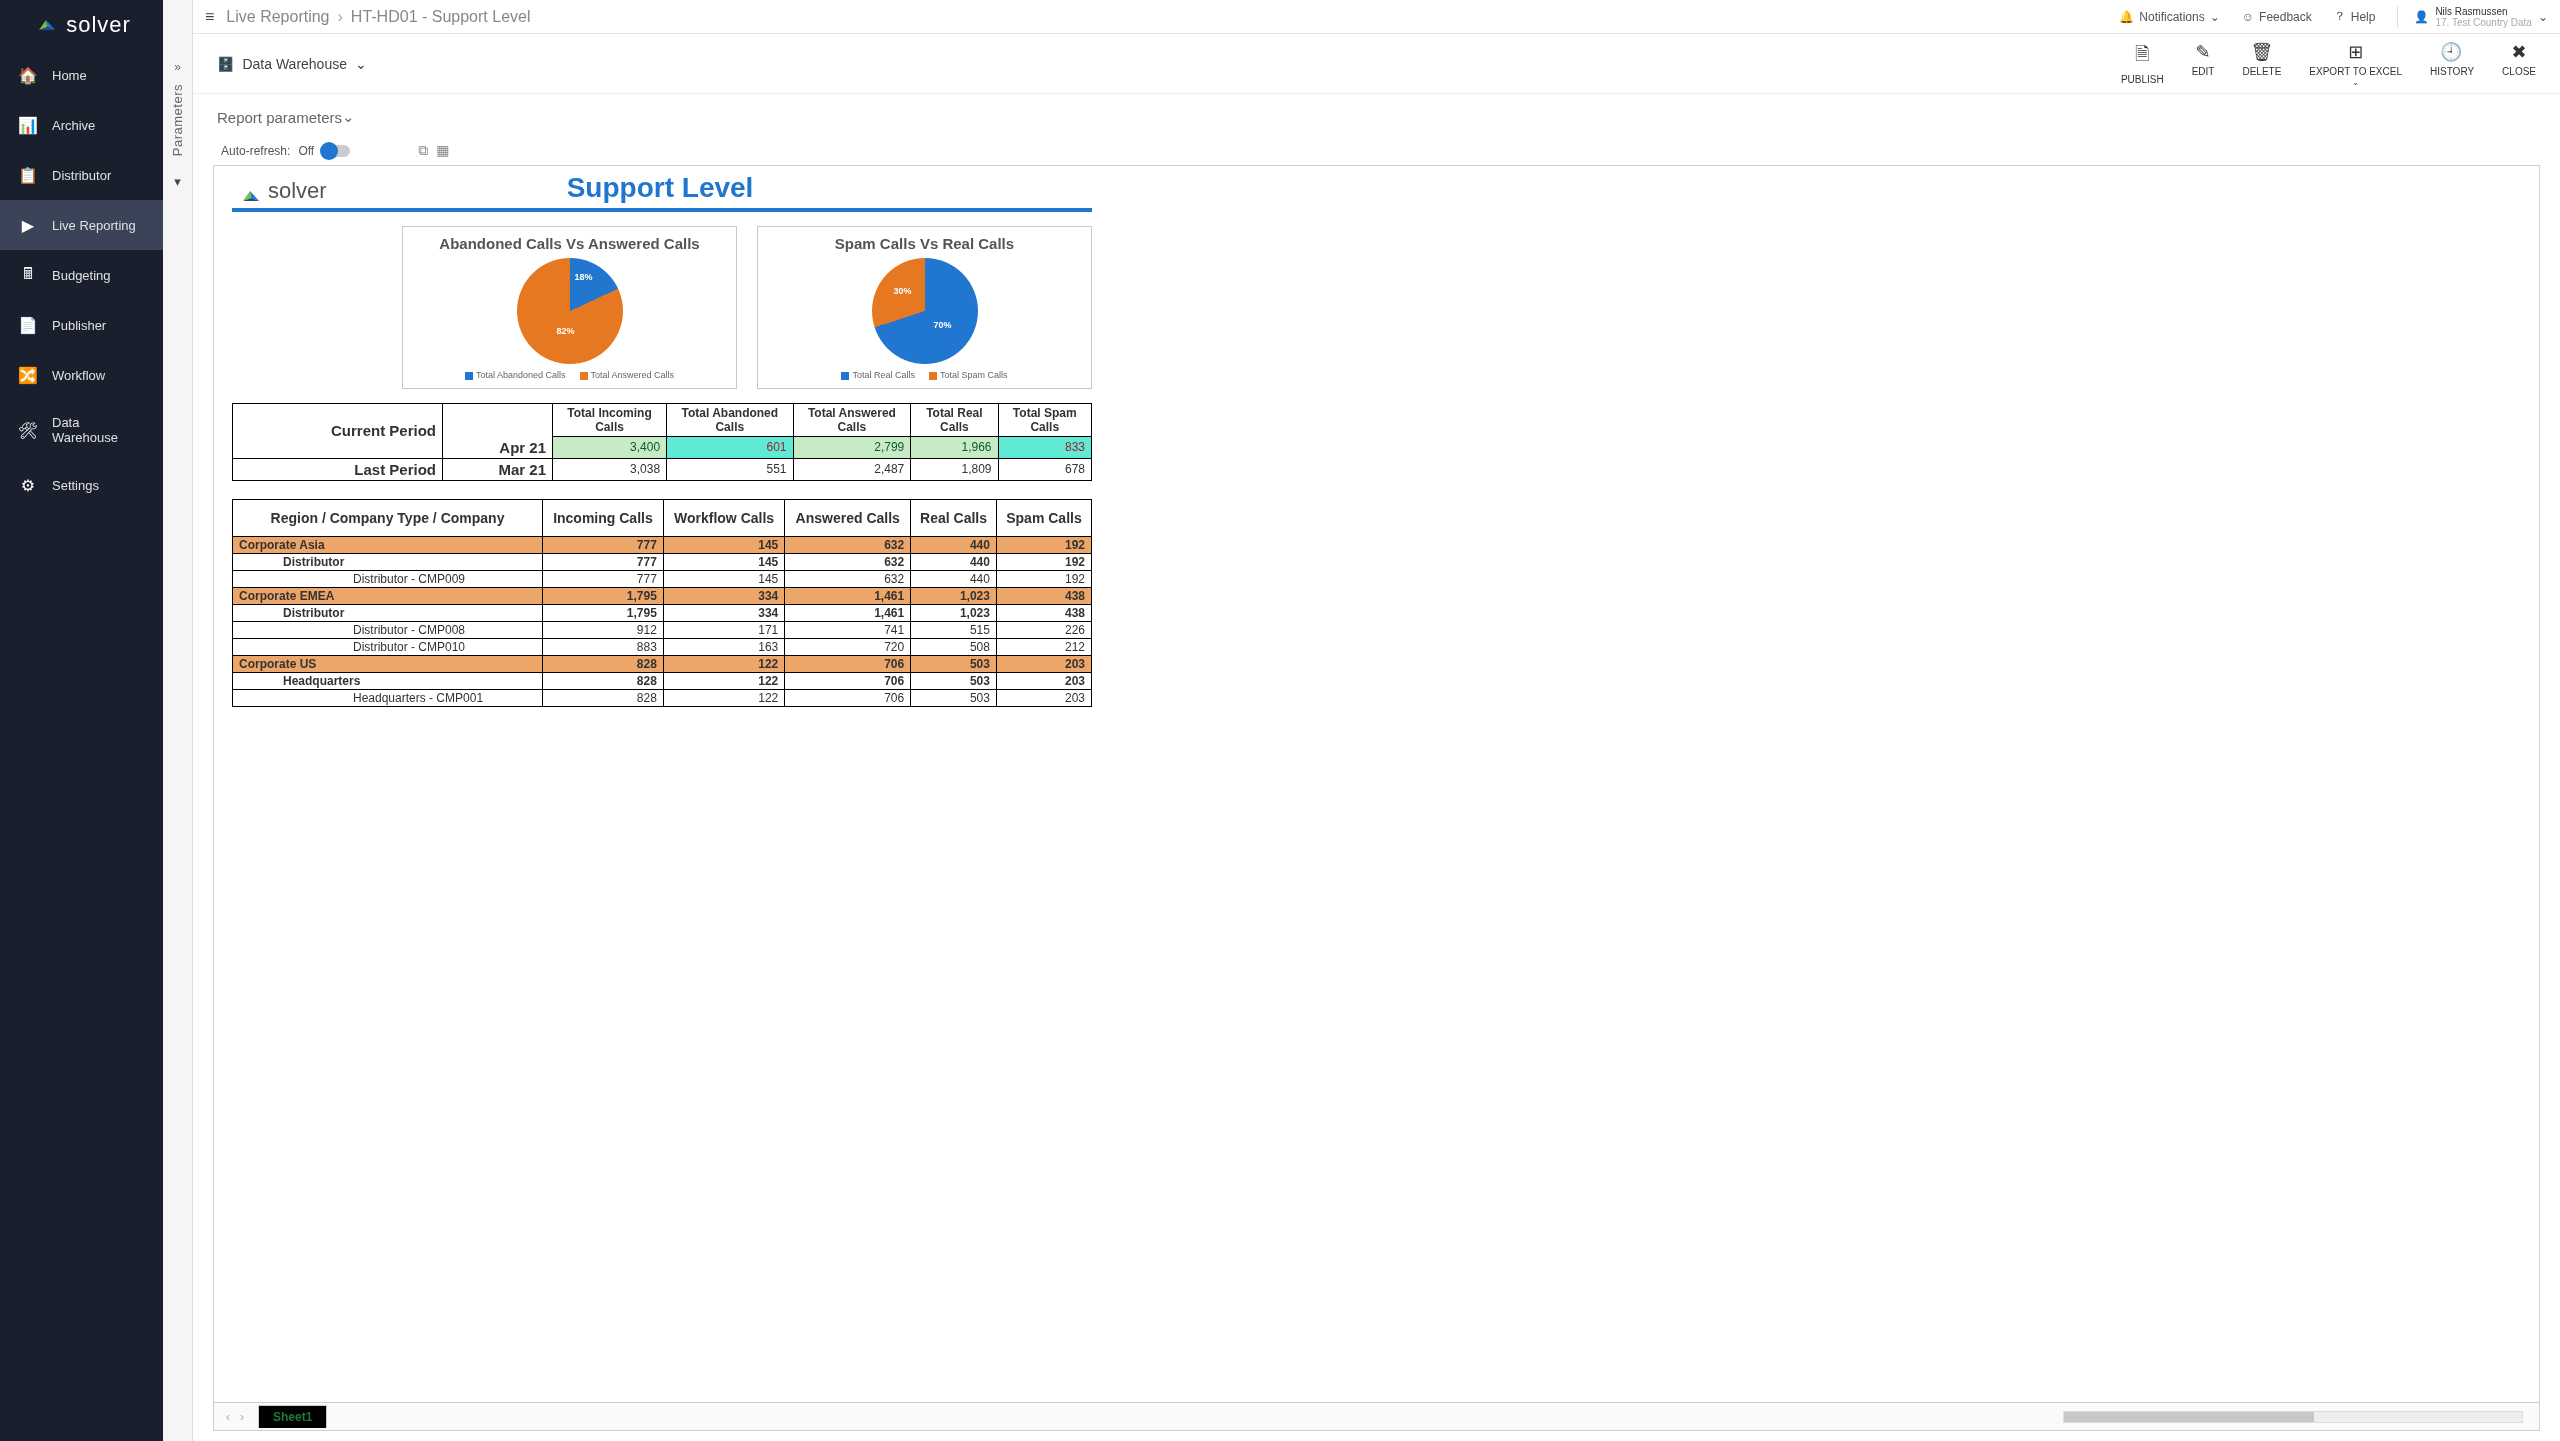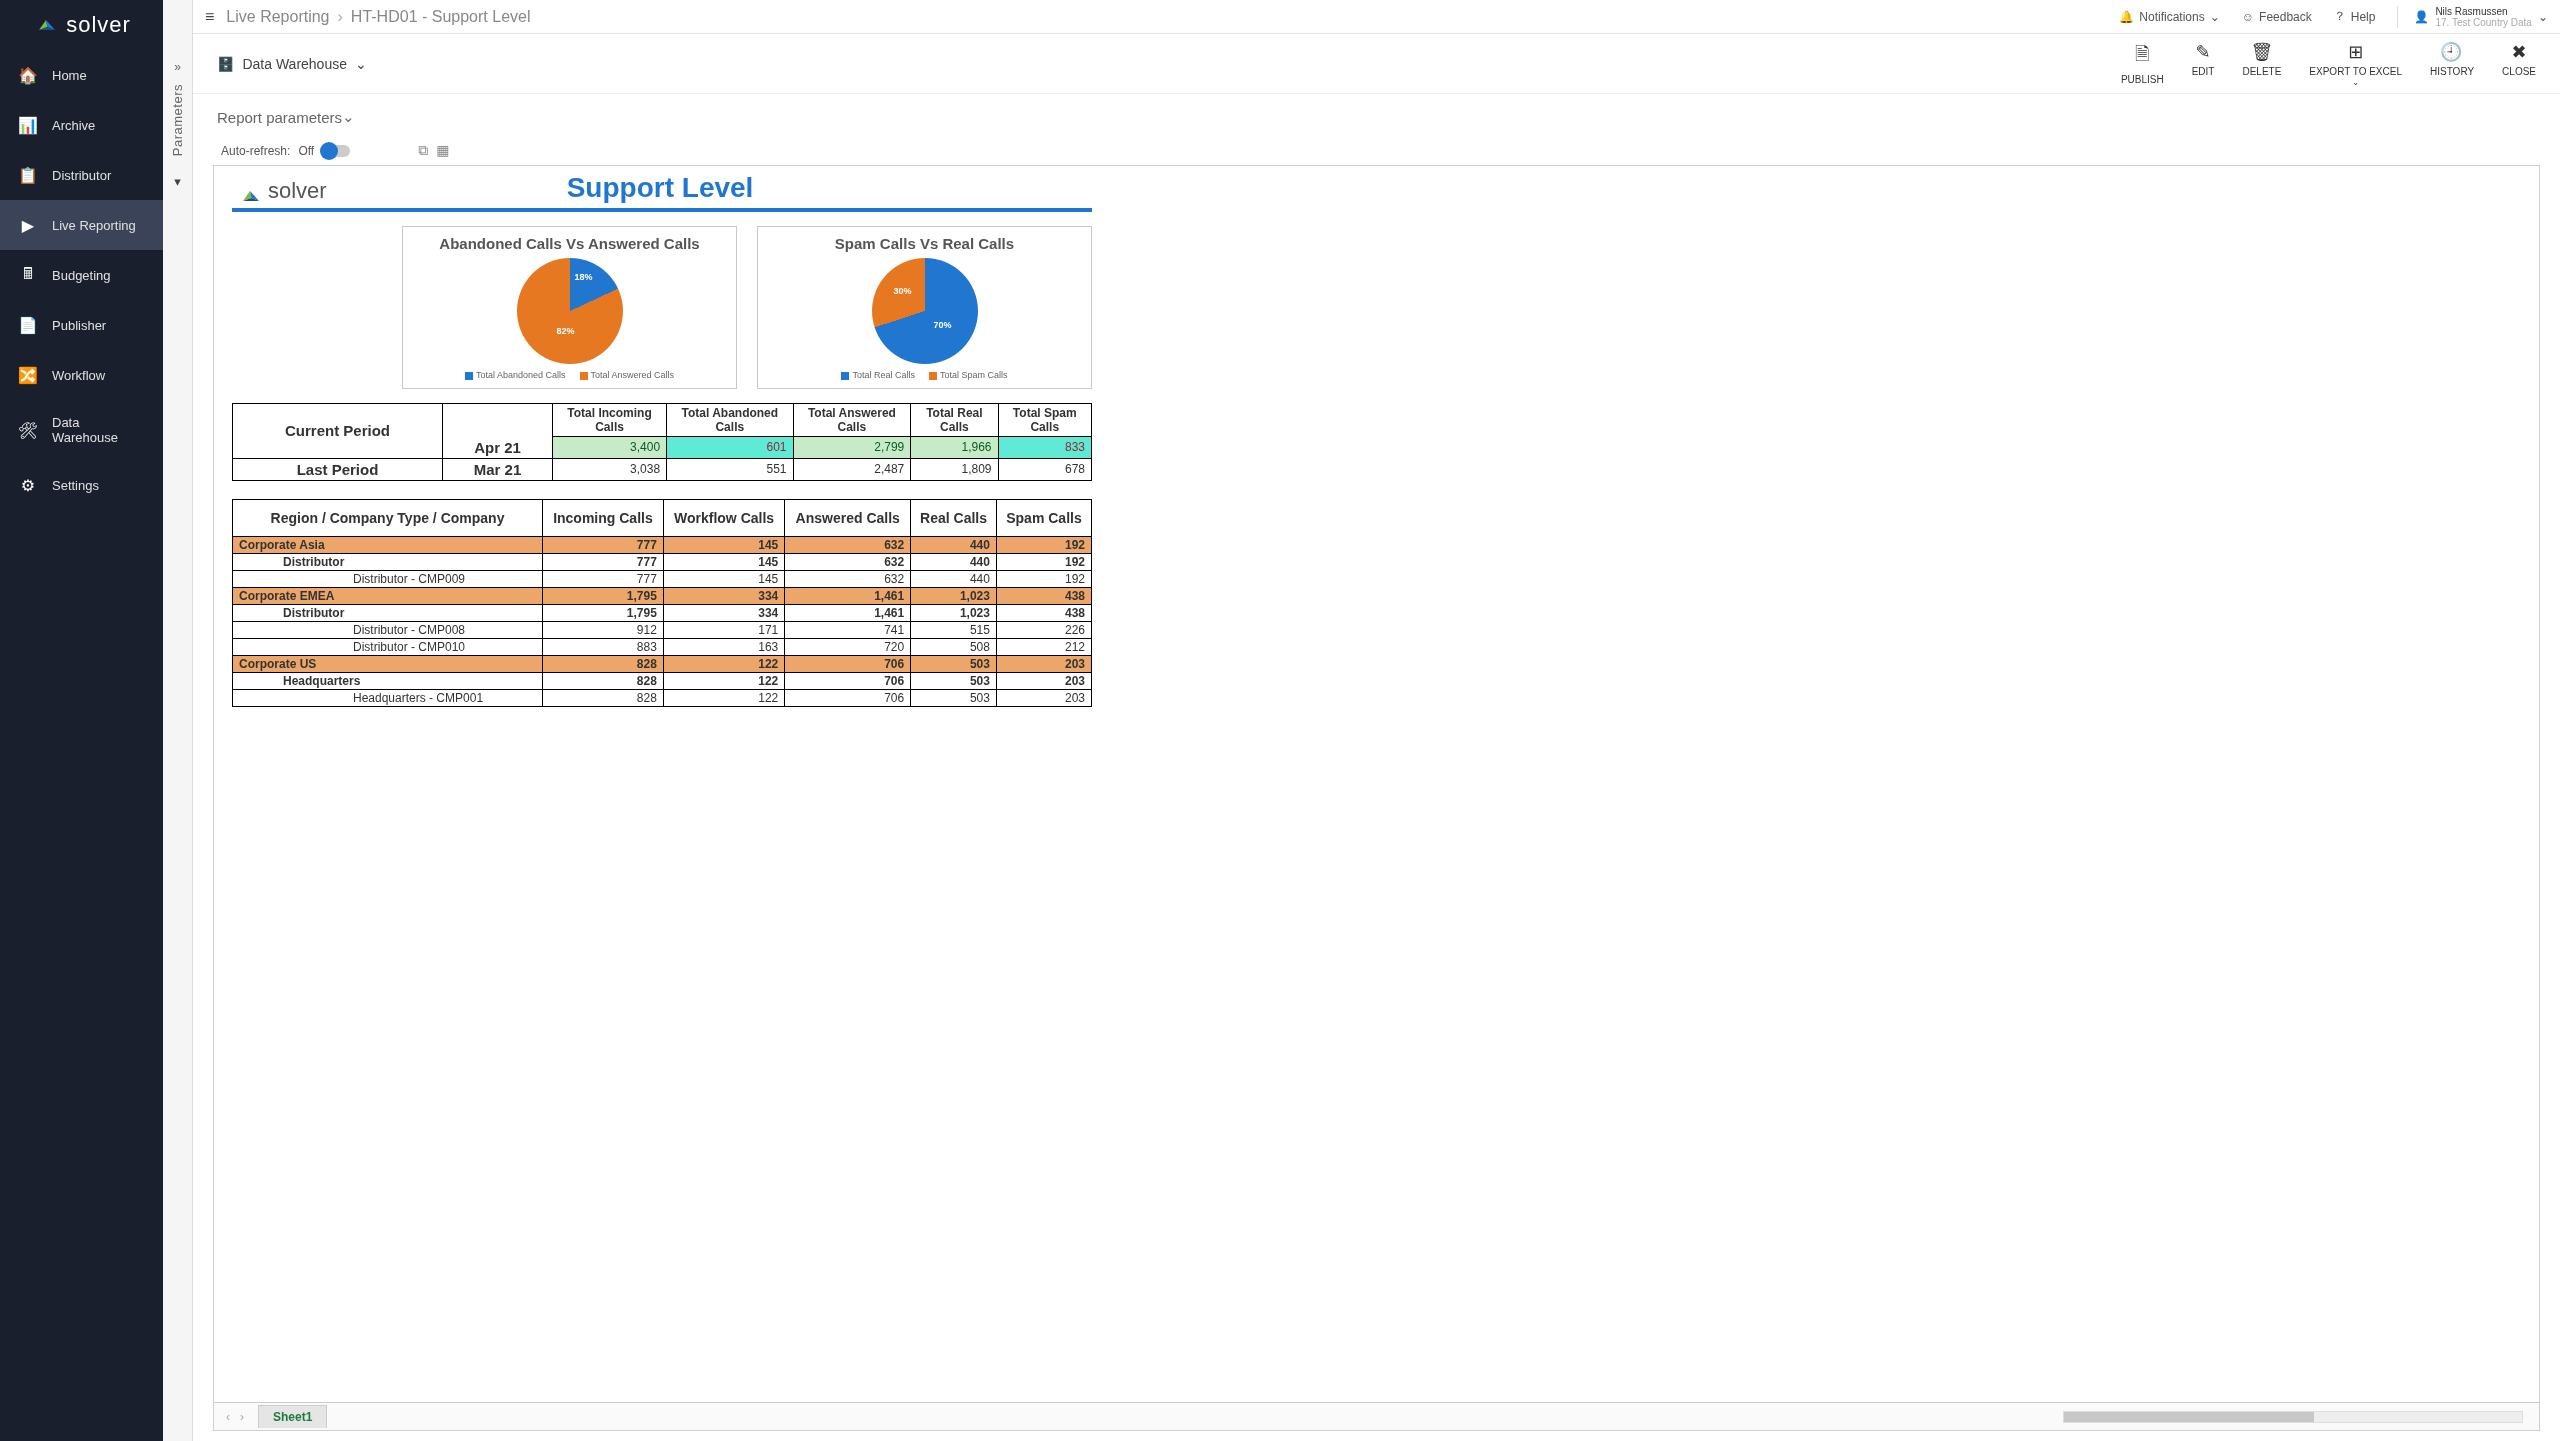--- a/index.html
+++ b/index.html
@@ -240,21 +240,21 @@
 .pie-label { position: absolute; font-size: 9px; font-weight: 600; }
 .legend { display: flex; justify-content: center; gap: 14px; font-size: 9px; color: #666; margin-top: 6px; }
 .legend .sw { display: inline-block; width: 8px; height: 8px; margin-right: 3px; vertical-align: middle; }
 .sw-blue { background: #2176d0; }
 .sw-orange { background: #e67822; }
 
 table { border-collapse: collapse; width: 860px; font-size: 12px; }
 td, th { border: 1px solid #000; padding: 2px 6px; }
 .summary-table th { font-weight: 700; text-align: center; font-size: 12px; }
 .summary-table td { text-align: right; }
-.summary-table .label { text-align: center; font-weight: 700; font-size: 15px; }
+.summary-table .label { text-align: right; font-weight: 700; font-size: 15px; }
 .summary-table .period-col { width: 210px; }
 .summary-table .mon-col { width: 110px; }
 .cell-green { background: #c7ebc7; color: #0a5c26; }
 .cell-pink { background: #5eead4; color: #9a2430; }
 .detail-table { margin-top: 18px; }
 .detail-table th { font-weight: 700; text-align: center; padding: 10px 6px; font-size: 14px; }
 .detail-table td { text-align: right; padding: 1px 6px; }
 .detail-table td.left { text-align: left; }
 .row-orange td { background: #eda66a; font-weight: 700; }
 .row-sub td { font-weight: 600; }
@@ -269,21 +269,21 @@
   padding: 0 12px;
   gap: 14px;
   font-size: 12px;
   background: #fafafa;
   position: relative;
 }
 .sheet-tab {
   padding: 4px 14px;
   border: 1px solid #ccc;
   border-bottom: none;
-  background: #e5e5e5;
+  background: #000000;
   color: #207a3c;
   font-weight: 600;
 }
 .sheet-nav { color: #aaa; display: flex; gap: 10px; }
 .hs-track {
   position: absolute;
   right: 16px;
   top: 8px;
   width: 460px;
   height: 12px;

